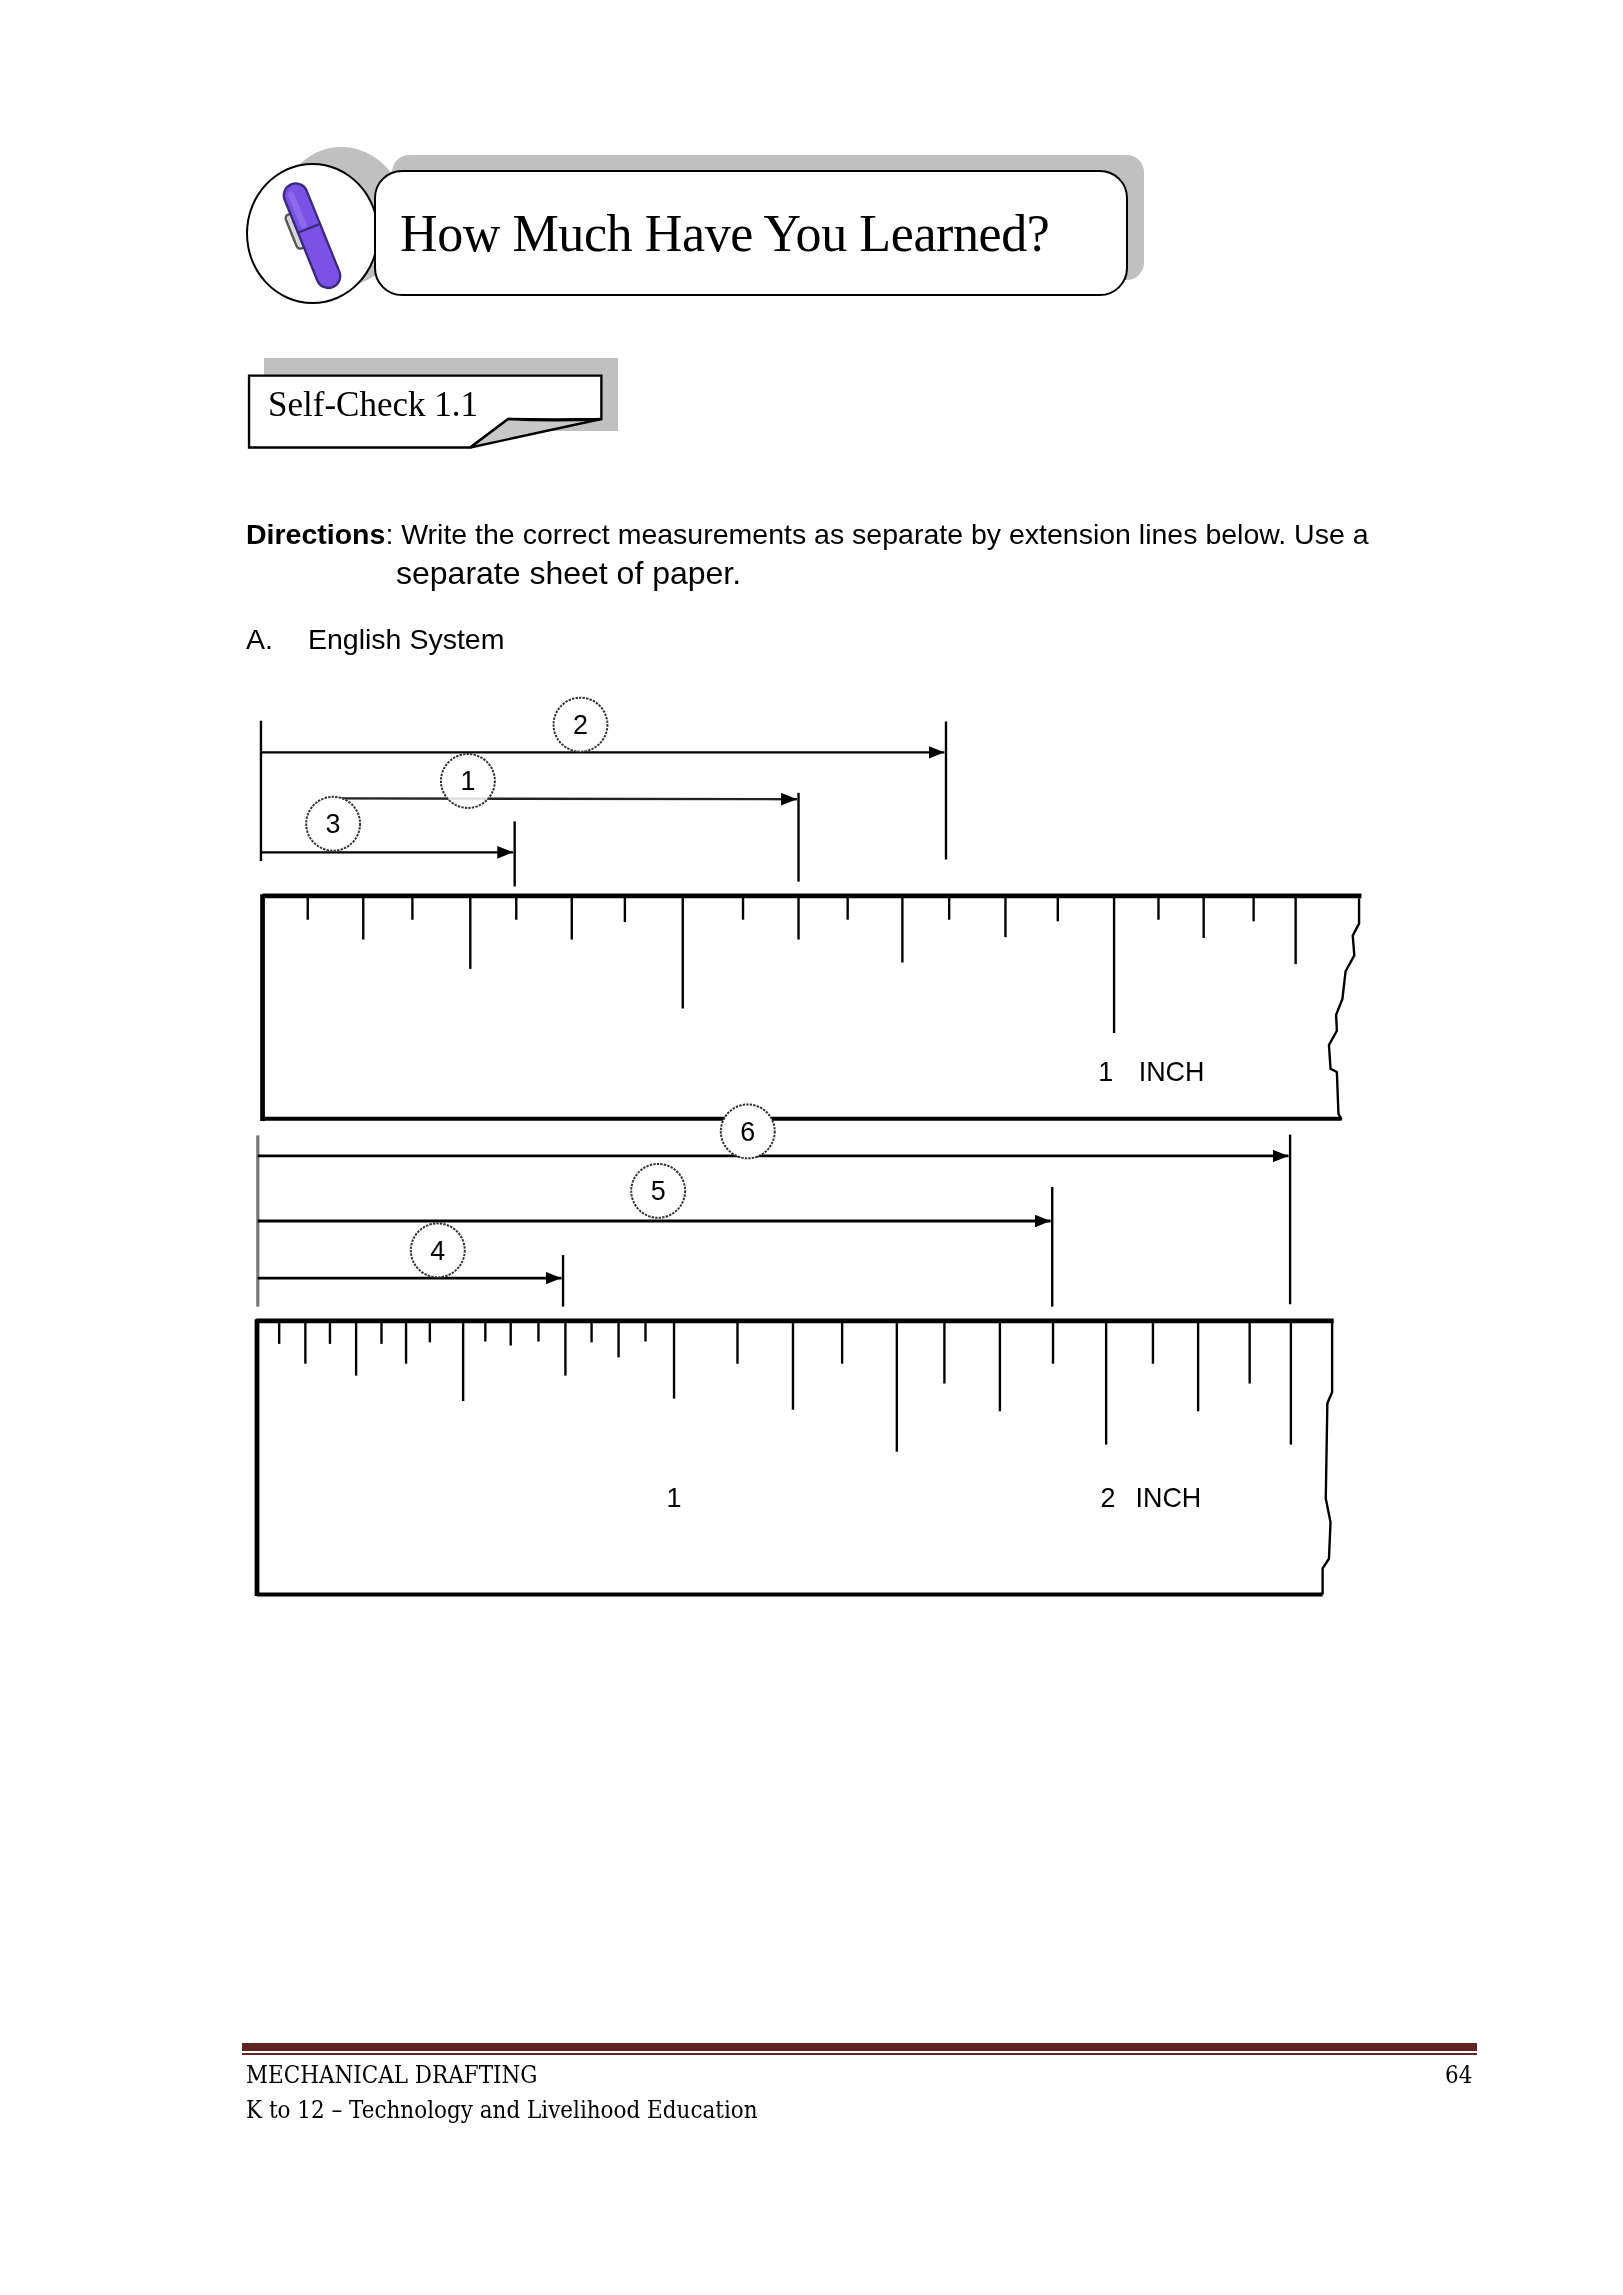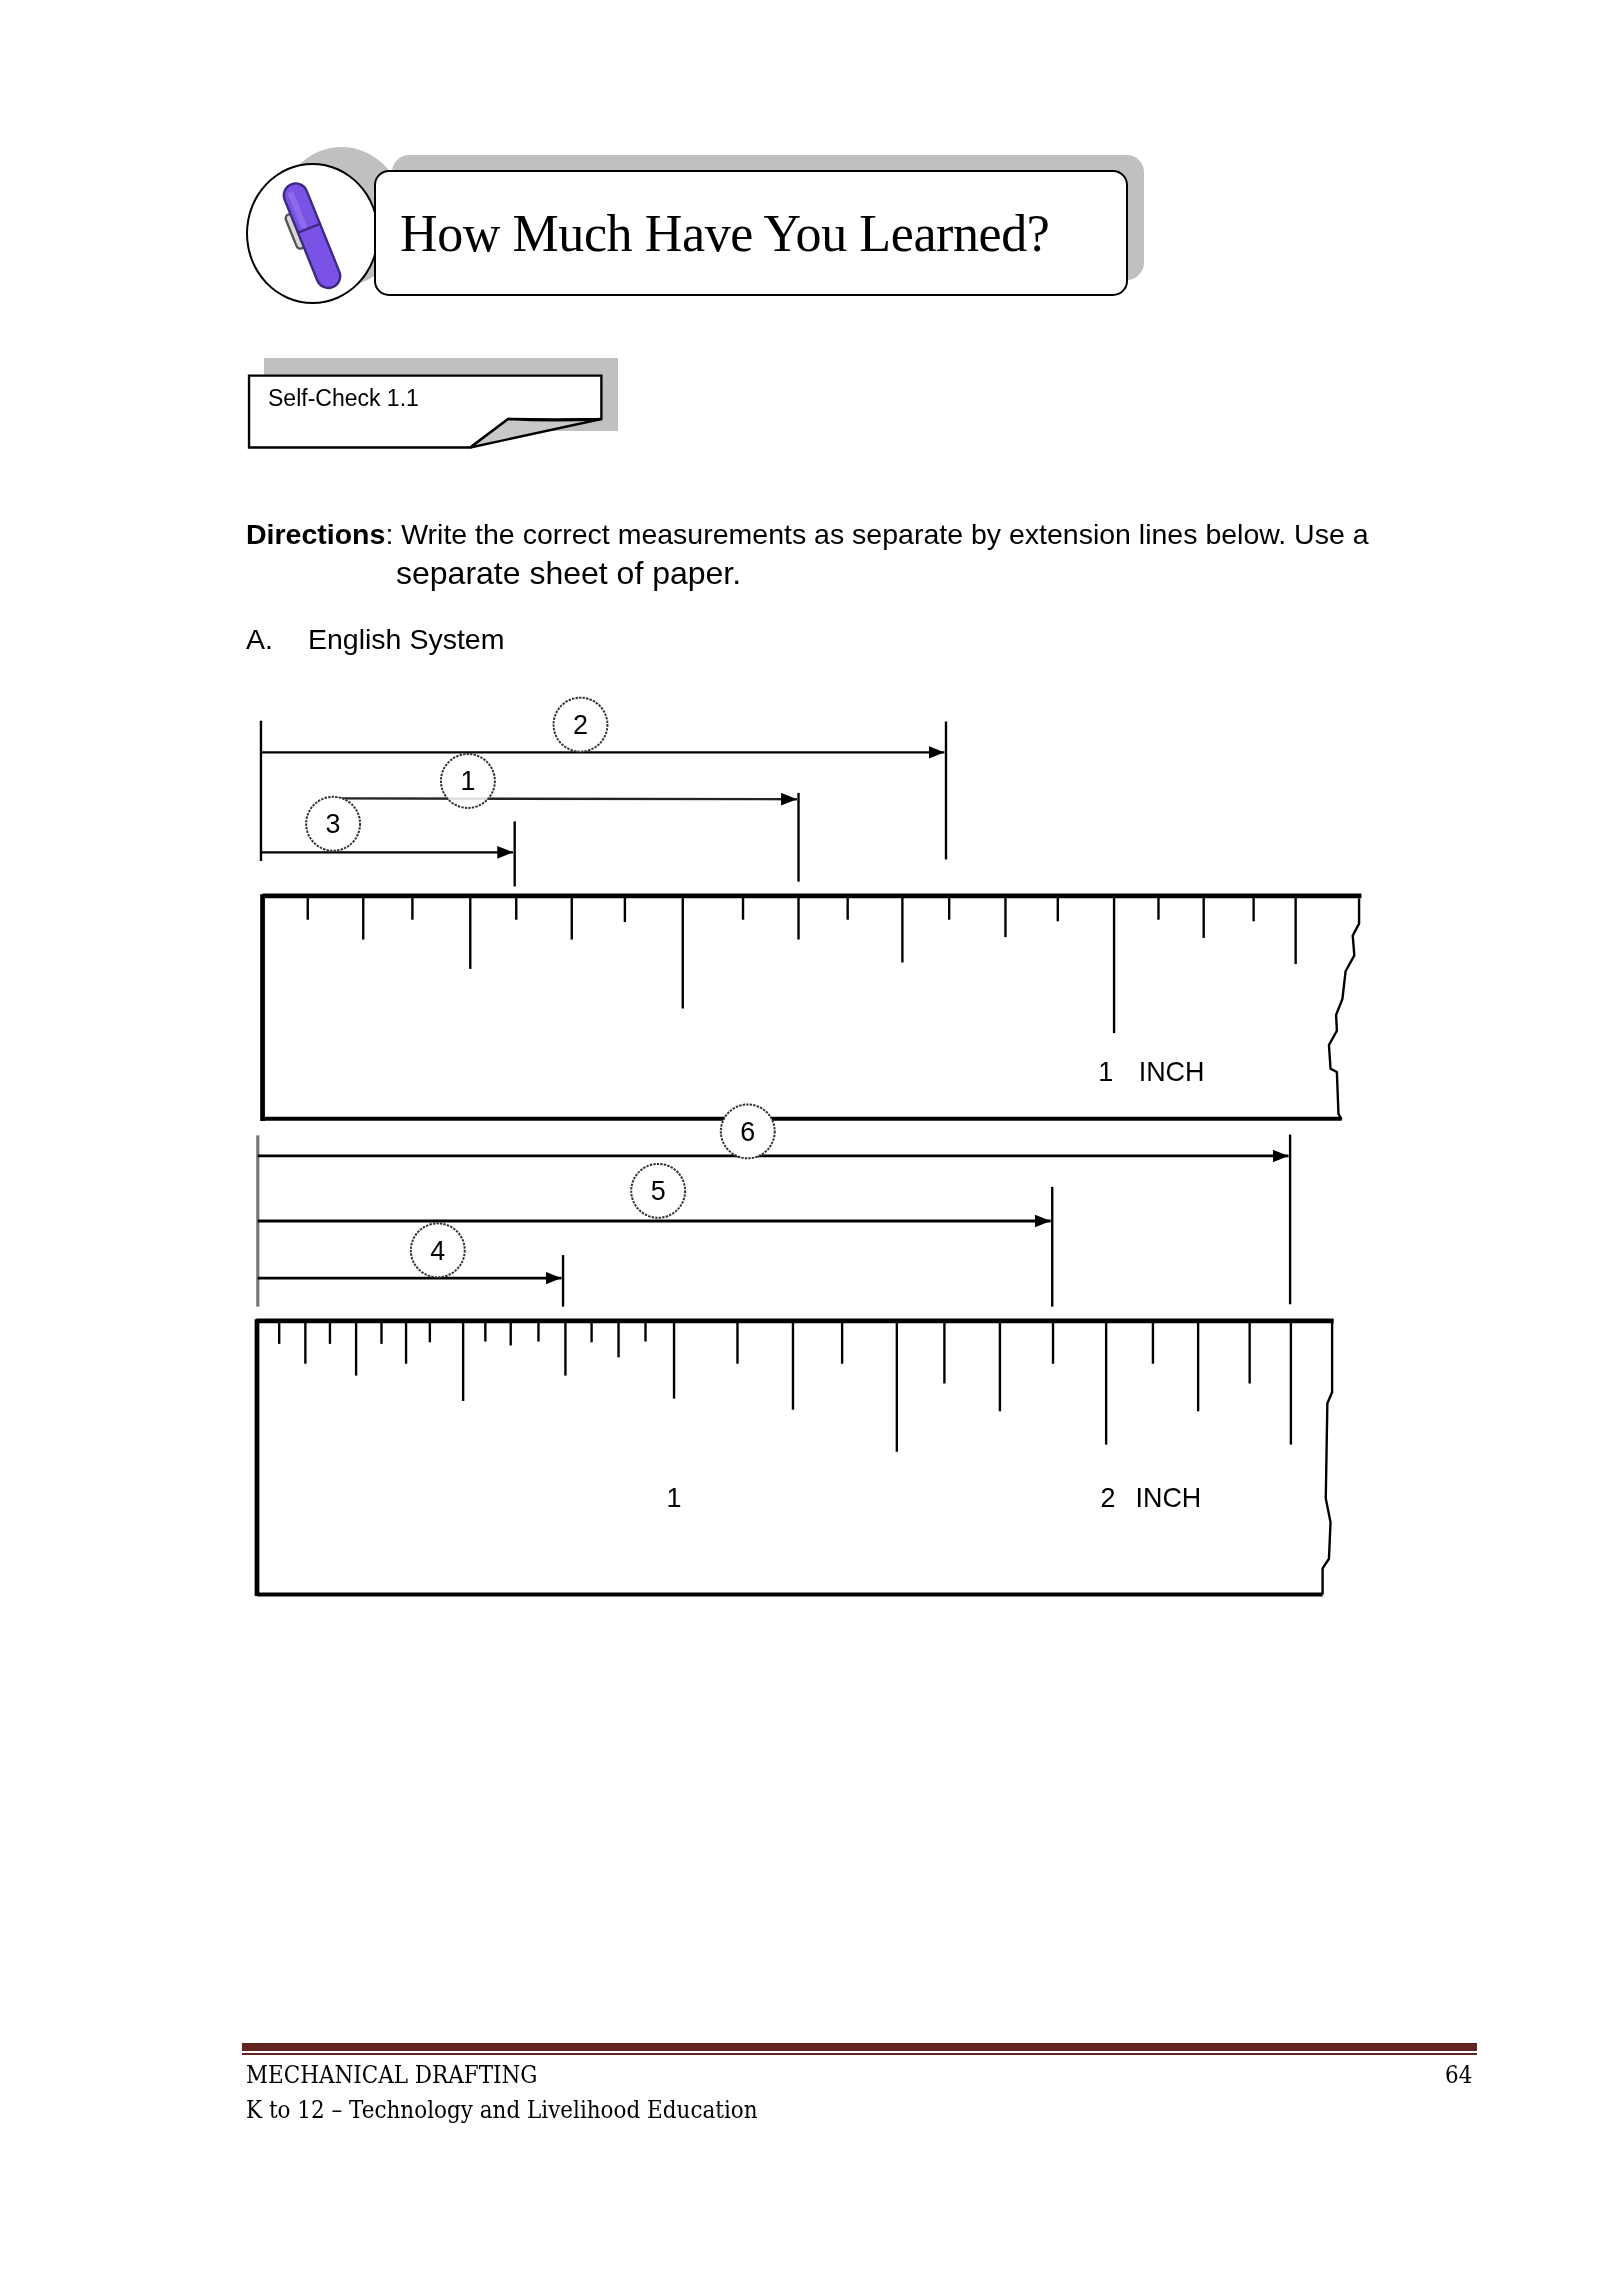--- a/index.html
+++ b/index.html
@@ -2,26 +2,26 @@
 <html style="font-size:12.7px"><head>
 <meta charset="utf-8">
 <style>
   html, body { margin:0; padding:0; background:#ffffff; }
   body { width:1624px; height:2295px; position:relative; overflow:hidden; font-family:"Liberation Sans", sans-serif; color:#000; }
   .abs { position:absolute; }
   
   .hdr-circle-shadow { left:278px; top:147px; width:127px; height:139px; border-radius:50%; background:#c0c0c0; }
   .hdr-box-shadow { left:392px; top:155px; width:752px; height:125px; background:#c0c0c0; border-radius:17.4px; }
   .hdr-circle { left:246px; top:163px; width:133px; height:141px; border-radius:50%; background:#fff; border:2.4px solid #000; box-sizing:border-box; }
-  .hdr-box { left:374px; top:170px; width:754px; height:126px; background:#fff; border:2.4px solid #000; border-radius:15px; box-sizing:border-box; display:flex; align-items:center; }
+  .hdr-box { left:374px; top:170px; width:754px; height:126px; background:#fff; border:2.4px solid #000; border-radius:28px; box-sizing:border-box; display:flex; align-items:center; }
   .hdr-title { font-family:"Liberation Serif", serif; font-size:52px; padding-left:24px; white-space:nowrap; letter-spacing:-0.4px; }
   
   .sc-shadow { left:264px; top:358px; width:354px; height:73px; background:#c0c0c0; }
   .sc-box { left:247px; top:374px; }
-  .sc-label { left:268px; top:385px; font-size:23px; white-space:nowrap; }
+  .sc-label { left:268px; top:385px; font-size:35px; white-space:nowrap;font-family:Liberation Serif, serif; }
   
   .dir { left:246px; top:514px; font-size:28.5px; line-height:40px; white-space:nowrap; }
   .dir b { font-weight:bold; }
   .dir-l2 { left:396px; top:553px; font-size:32px; line-height:40px; white-space:nowrap; }
   .sec-a { left:246px; top:593px; font-size:28.5px; line-height:40px; white-space:nowrap;margin-top:26px; }
   .sec-a .lbl { display:inline-block; width:62px; }
   svg.diag { position:absolute; left:0; top:0; }
   .circ-num { font-family:"Liberation Sans", sans-serif; font-size:34px; }
   .ruler-lbl { font-family:"Liberation Sans", sans-serif; font-size:34px; }
   

